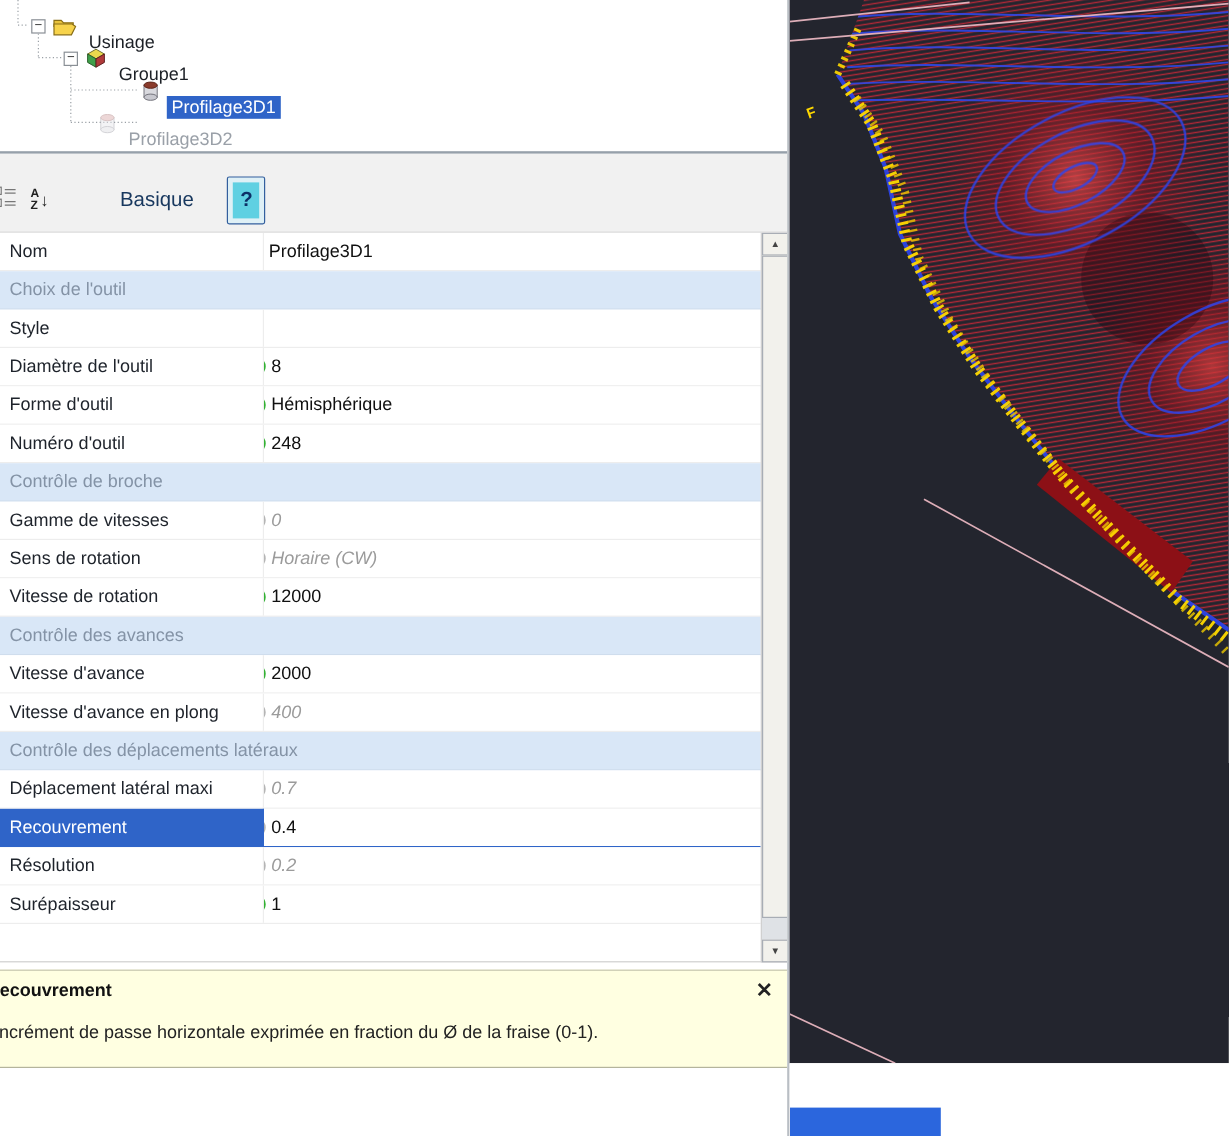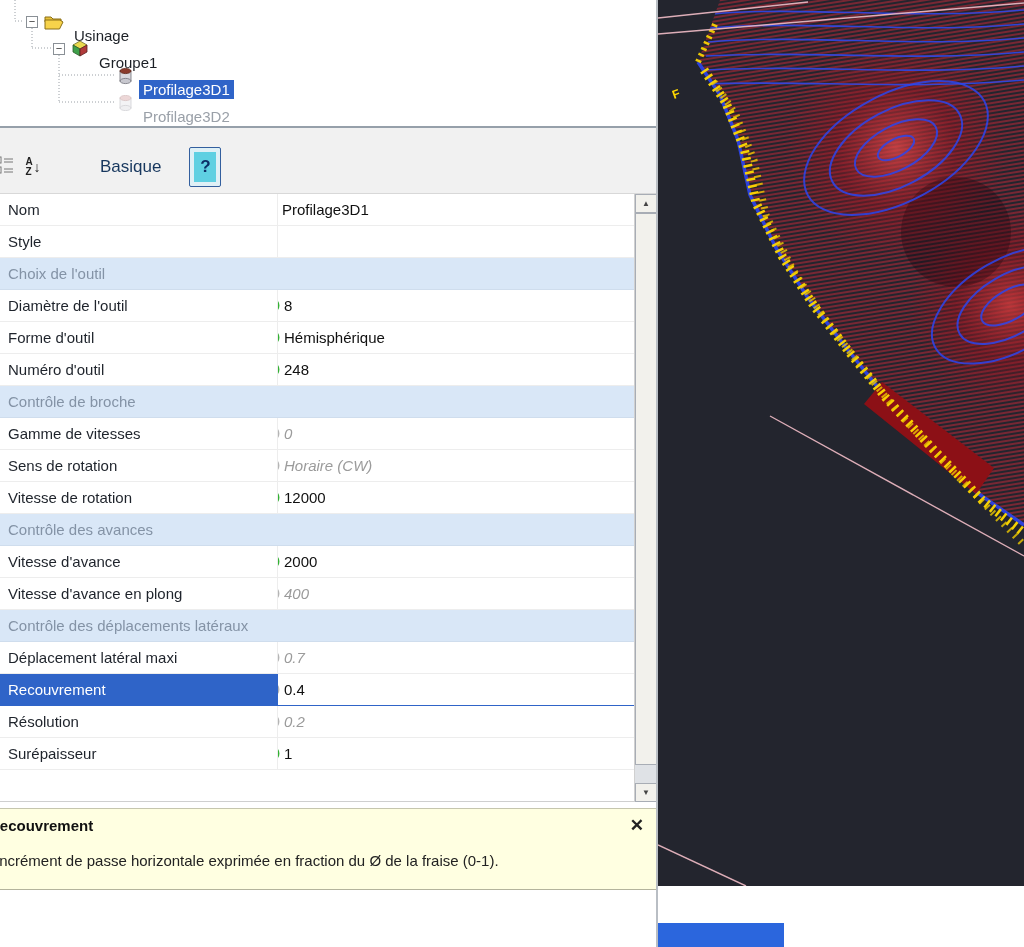--- a/index.html
+++ b/index.html
@@ -41,21 +41,21 @@
              justify-content:center; flex:none; }
   .tb-help-inner { width:22px; height:30px; background:#5fd0e2; color:#0c2f66;
                    font-weight:bold; font-size:17px; display:flex; align-items:center;
                    justify-content:center; }
 
   
   .grid { position:relative; height:608px; background:#fff; font-size:15px;
           border-bottom:1px solid #cfcfcf; }
   .grid-rows { position:absolute; left:0; top:0; right:22px; bottom:0; overflow:hidden; }
   .grow { height:32px; display:flex; border-bottom:1px solid #ededed; background:#fff; }
-  .grow .lbl { width:278px; flex:none; display:flex; align-items:center; padding-left:8px;
+  .grow .lbl { width:220px; flex:none; display:flex; align-items:center; padding-left:8px;
                color:#1e232b; border-right:1px solid #ededed; overflow:hidden;
                white-space:nowrap; }
   .grow .val { flex:1; display:flex; align-items:center; padding-left:4px; gap:3px;
                color:#101010; overflow:hidden; white-space:nowrap; }
   .grow .val.default { color:#9b9b9b; font-style:italic; }
   .grow.section { background:#d9e7f7; color:#8493a6; display:flex; align-items:center;
                   padding-left:8px; border-bottom-color:#cfdded; }
   .grow.selected .lbl { background:#2f64c8; color:#fff; border-right-color:#2f64c8; }
   .grow.selected { border-bottom-color:#2f64c8; }
   .prop-icon { flex:none; width:18px; height:17px; margin-left:-19px; display:flex; }
@@ -136,21 +136,21 @@
 
     <span class="tree-icon">
             <svg width="15" height="18" viewBox="0 0 15 18">
               <rect x="2" y="4" width="11" height="10" fill="#d9d9de" stroke="#707078" stroke-width="0.8"></rect>
               <ellipse cx="7.5" cy="14" rx="5.5" ry="2.6" fill="#c8c8cf" stroke="#707078" stroke-width="0.8"></ellipse>
               <ellipse cx="7.5" cy="4" rx="5.5" ry="2.6" fill="#8a3b2c" stroke="#5c2418" stroke-width="0.8"></ellipse>
             </svg>
           </span>
     <span class="tree-label selected">Profilage3D1</span>
   </div>
-        <div class="tree-item" style="padding-left: 118px;">
+        <div class="tree-item" style="padding-left: 82px;">
 
     <span class="tree-icon">
             <svg width="15" height="18" viewBox="0 0 15 18" opacity="0.45">
               <rect x="2" y="4" width="11" height="10" fill="#e6e6ea" stroke="#9a9aa2" stroke-width="0.8"></rect>
               <ellipse cx="7.5" cy="14" rx="5.5" ry="2.6" fill="#dcdce2" stroke="#9a9aa2" stroke-width="0.8"></ellipse>
               <ellipse cx="7.5" cy="4" rx="5.5" ry="2.6" fill="#d8a8a8" stroke="#a87878" stroke-width="0.8"></ellipse>
             </svg>
           </span>
     <span class="tree-label disabled">Profilage3D2</span>
   </div>
@@ -188,31 +188,31 @@
 
       <div class="grow">
     <div class="lbl">
       <span class="lbl-text">Nom</span>
     </div>
     <div class="val">
 
       <span class="val-text">Profilage3D1</span>
     </div>
   </div>
-          <div class="grow">
-    <div class="lbl">
-      <span class="lbl-text">Style</span>
-    </div>
-    <div class="val">
-
-      <span class="val-text"></span>
-    </div>
-  </div>
           <div class="grow section">
     <span class="sec-text">Choix de l'outil</span>
+  </div>
+          <div class="grow">
+    <div class="lbl">
+      <span class="lbl-text">Style</span>
+    </div>
+    <div class="val">
+
+      <span class="val-text"></span>
+    </div>
   </div>
           <div class="grow">
     <div class="lbl">
       <span class="lbl-text">Diamètre de l'outil</span>
     </div>
     <div class="val">
       <span class="prop-icon">
                 <svg width="17" height="17" viewBox="0 0 17 17">
                   <circle cx="8.5" cy="8.5" r="7.2" fill="#f2fff2" stroke="#33b133" stroke-width="1.5"></circle>
                   <path d="M4.6,8.5 H10.2 M7.6,5.6 L10.6,8.5 L7.6,11.4" fill="none" stroke="#1e9e1e" stroke-width="1.6"></path>

